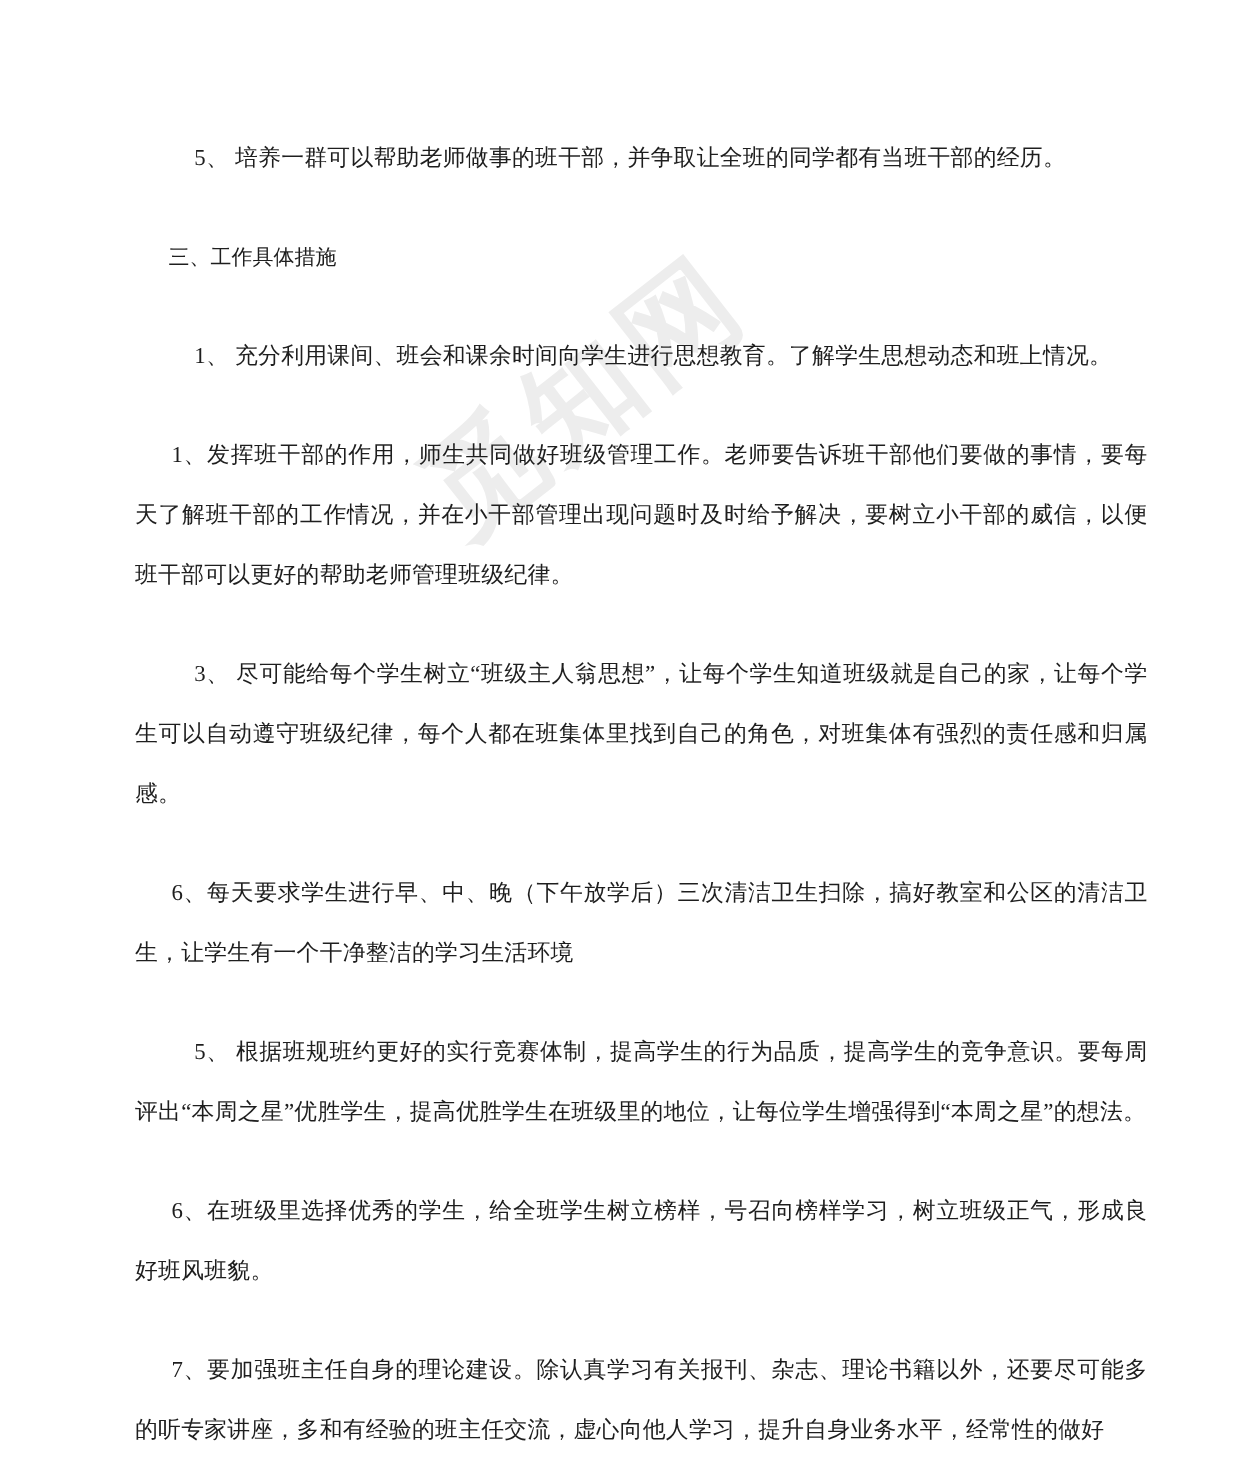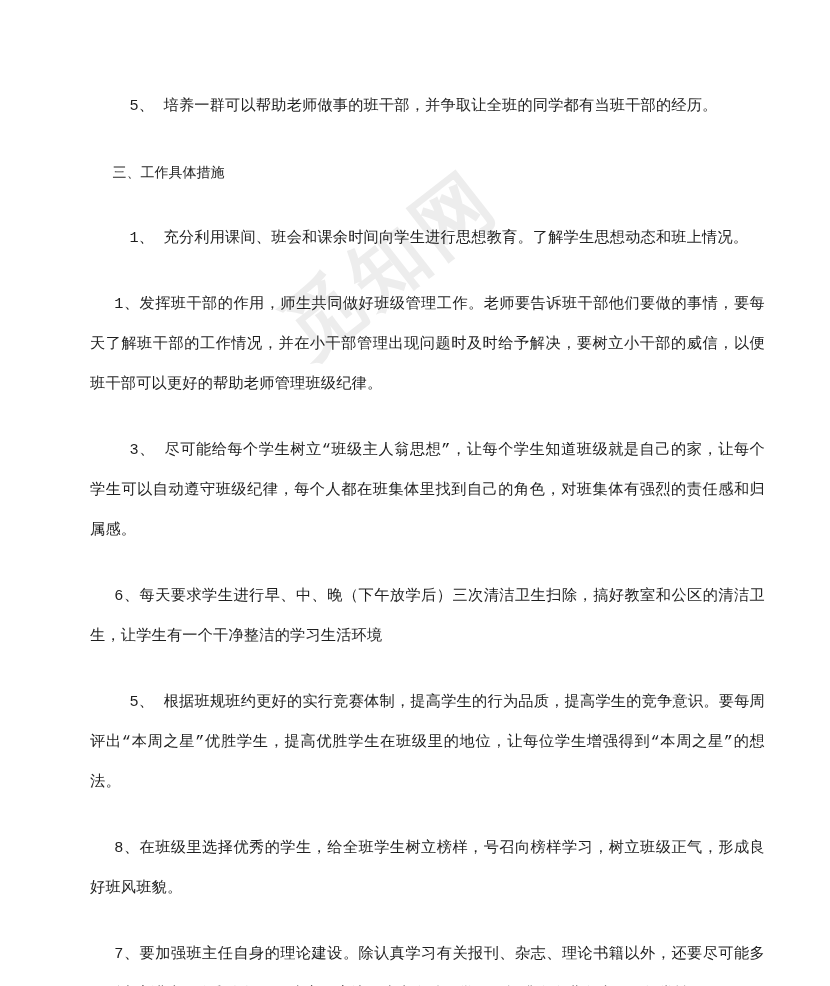--- a/index.html
+++ b/index.html
@@ -47,21 +47,21 @@
     padding: 86px 65px 0 90px;
   }
   .para {
     margin: 0 0 26px 0;
     font-size: 15.2px;
     line-height: 40px;
     color: #1e1e1e;
     text-align: justify;
     text-justify: inter-ideograph;
     letter-spacing: 0.2px;
-    font-family: Liberation Mono, monospace;
+    font-family: Liberation Serif, serif;
   }
   .indent-wide { text-indent: 2.6em; }
   .indent-normal { text-indent: 1.6em; }
   .heading {
     margin: 0 0 26px 0;
     font-size: 14px;
     line-height: 40px;
     color: #1e1e1e;
     text-indent: 1.6em;
     font-weight: 400;
@@ -86,18 +86,18 @@
     <p class="para indent-wide">1、 充分利用课间、班会和课余时间向学生进行思想教育。了解学生思想动态和班上情况。</p>
 
     <p class="para indent-normal">1、发挥班干部的作用，师生共同做好班级管理工作。老师要告诉班干部他们要做的事情，要每天了解班干部的工作情况，并在小干部管理出现问题时及时给予解决，要树立小干部的威信，以便班干部可以更好的帮助老师管理班级纪律。</p>
 
     <p class="para indent-wide">3、 尽可能给每个学生树立“班级主人翁思想”，让每个学生知道班级就是自己的家，让每个学生可以自动遵守班级纪律，每个人都在班集体里找到自己的角色，对班集体有强烈的责任感和归属感。</p>
 
     <p class="para indent-normal">6、每天要求学生进行早、中、晚（下午放学后）三次清洁卫生扫除，搞好教室和公区的清洁卫生，让学生有一个干净整洁的学习生活环境</p>
 
     <p class="para indent-wide">5、 根据班规班约更好的实行竞赛体制，提高学生的行为品质，提高学生的竞争意识。要每周评出“本周之星”优胜学生，提高优胜学生在班级里的地位，让每位学生增强得到“本周之星”的想法。</p>
 
-    <p class="para indent-normal">8、在班级里选择优秀的学生，给全班学生树立榜样，号召向榜样学习，树立班级正气，形成良好班风班貌。</p>
+    <p class="para indent-normal">6、在班级里选择优秀的学生，给全班学生树立榜样，号召向榜样学习，树立班级正气，形成良好班风班貌。</p>
 
     <p class="para indent-normal">7、要加强班主任自身的理论建设。除认真学习有关报刊、杂志、理论书籍以外，还要尽可能多的听专家讲座，多和有经验的班主任交流，虚心向他人学习，提升自身业务水平，经常性的做好</p>
 
   </div>
 </div>
 
 </body></html>

